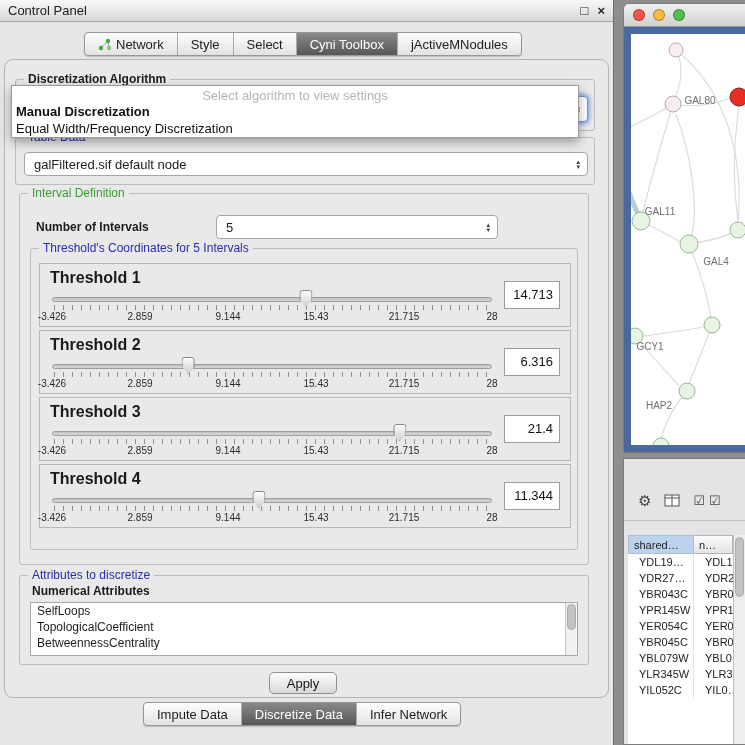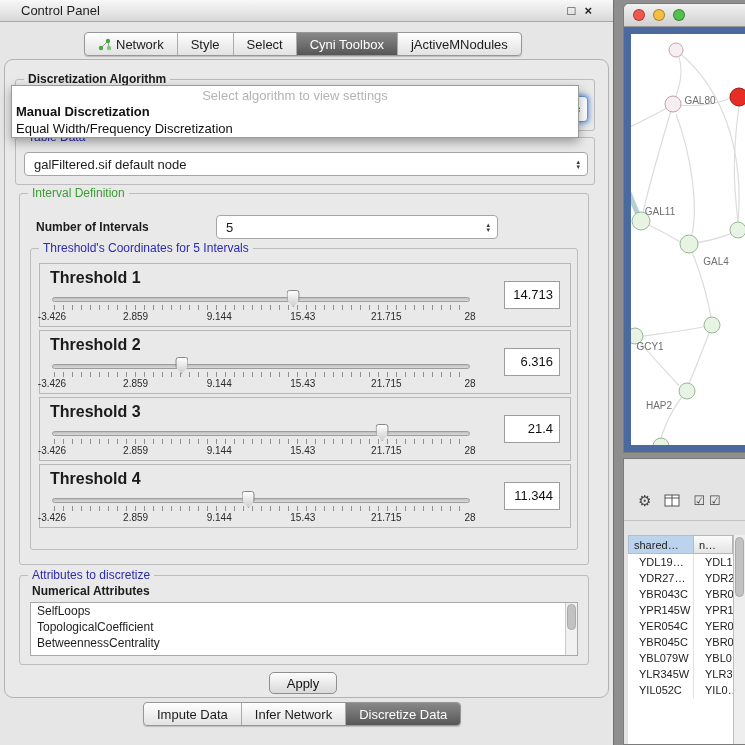--- a/index.html
+++ b/index.html
@@ -1,21 +1,21 @@
 <!DOCTYPE html>
 <html><head>
 <meta charset="utf-8">
 <style>
 *{margin:0;padding:0;box-sizing:border-box;}
 html,body{width:745px;height:745px;}
 body{font-family:"Liberation Sans",sans-serif;background:#8e8e8e;position:relative;overflow:hidden;}
 
 
 .cp-window{position:absolute;left:0;top:0;width:614px;height:745px;background:#e6e6e6;border-right:1px solid #6f6f6f;}
-.titlebar{height:22px;background:linear-gradient(#f8f8f8,#d8d8d8);border-bottom:1px solid #a6a6a6;display:flex;align-items:center;padding:0 21px;}
+.titlebar{height:22px;background:linear-gradient(#f8f8f8,#d8d8d8);border-bottom:1px solid #a6a6a6;display:flex;align-items:center;padding:0 8px;}
 .titlebar .title{font-size:13px;color:#1d1d1d;}
 .winbtns{margin-left:auto;display:flex;gap:9px;align-items:center;color:#222;}
 .winbtns span{font-size:13px;line-height:13px;cursor:default;}
 .float-btn{font-size:11px;}
 
 .tabstrip{position:absolute;display:flex;height:24px;border:1px solid #979797;border-radius:4px;background:linear-gradient(#fefefe,#e2e2e2);overflow:hidden;box-shadow:0 1px 1px rgba(0,0,0,.18);}
 .tabstrip .seg{display:flex;align-items:center;gap:5px;padding:0 13px;font-size:13px;color:#1c1c1c;border-right:1px solid #ababab;white-space:nowrap;}
 .tabstrip .seg:last-child{border-right:none;}
 .tabstrip .seg.selected{background:linear-gradient(#898989,#575757);color:#fff;}
 #top-tabs{left:84px;top:32px;}
@@ -45,21 +45,21 @@
 
 .iv-group{left:14px;top:133px;width:570px;height:372px;}
 .niv-label{position:absolute;left:16px;top:26px;font-size:12px;font-weight:bold;color:#1b1b1b;}
 .niv-combo{left:196px;top:21px;width:282px;height:24px;}
 
 .thr-group{position:absolute;left:10px;top:54px;width:548px;height:302px;border:1px solid #bcbcbc;border-radius:3px;}
 
 .thr-panel{position:absolute;left:8px;width:532px;height:64px;border:1px solid #b7b7b7;background:#e9e9e9;}
 .thr-label{position:absolute;left:10px;top:5px;font-size:16px;font-weight:bold;color:#1b1b1b;}
 .thr-value{position:absolute;right:10px;top:17px;width:56px;height:28px;background:#fff;border:1px solid #9c9c9c;font-size:13px;color:#111;text-align:right;line-height:26px;padding-right:6px;}
-.slider{position:absolute;left:12px;right:100px;top:24px;height:36px;}
+.slider{position:absolute;left:12px;right:78px;top:24px;height:36px;}
 .track{position:absolute;left:0;right:0;top:9px;height:5px;background:linear-gradient(#bfbfbf,#dadada);border:1px solid #9d9d9d;border-radius:3px;}
 .ticks{position:absolute;left:2px;right:2px;top:17px;height:5px;background:repeating-linear-gradient(90deg,#8f8f8f 0,#8f8f8f 1px,transparent 1px,transparent 9px);}
 .ticklabels{position:absolute;left:0;right:0;top:23px;height:12px;}
 .ticklabels span{position:absolute;transform:translateX(-50%);font-size:10px;color:#2a2a2a;white-space:nowrap;}
 .sthumb{position:absolute;top:2px;width:13px;height:17px;transform:translateX(-50%);background:linear-gradient(#fefefe,#cfcfcf);border:1px solid #858585;border-radius:3px 3px 2px 2px;clip-path:polygon(0 0,100% 0,100% 58%,50% 100%,0 58%);}
 
 .attr-group{left:14px;top:515px;width:570px;height:90px;}
 .attr-label{position:absolute;left:12px;top:8px;font-size:12px;font-weight:bold;color:#1b1b1b;}
 .attr-list{position:absolute;left:10px;top:26px;right:10px;height:54px;background:#fff;border:1px solid #a8a8a8;overflow:hidden;}
 .attr-item{font-size:12px;color:#1d1d1d;padding-left:6px;height:16px;line-height:16px;}
@@ -253,25 +253,25 @@
       <div class="opt bold">Manual Discretization</div>
       <div class="opt">Equal Width/Frequency Discretization</div>
     </div>
 
   </div>
 
   <div class="tabstrip" id="bottom-tabs">
       <div class="seg">
         <span>Impute Data</span>
       </div>
-      <div class="seg">
-        <span>Infer Network</span>
-      </div>
       <div class="seg selected">
         <span>Discretize Data</span>
+      </div>
+      <div class="seg">
+        <span>Infer Network</span>
       </div>
     </div>
 </div>
 
 <div class="net-window">
   <div class="net-titlebar">
     <span class="light red" style="background: rgb(242, 87, 78);"></span>
     <span class="light yellow" style="background: rgb(245, 189, 65);"></span>
     <span class="light green" style="background: rgb(82, 192, 77);"></span>
   </div>

